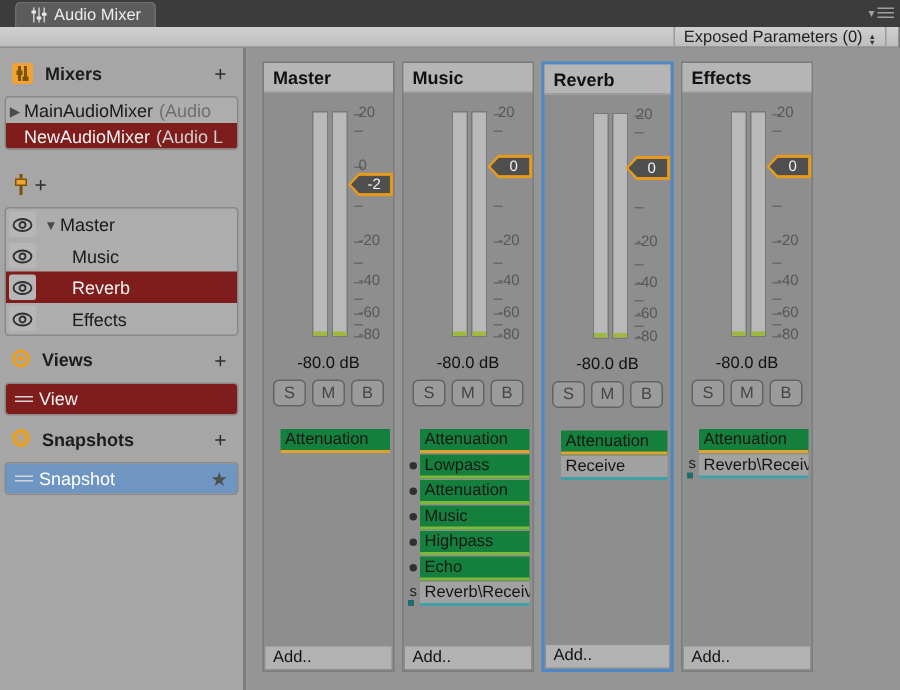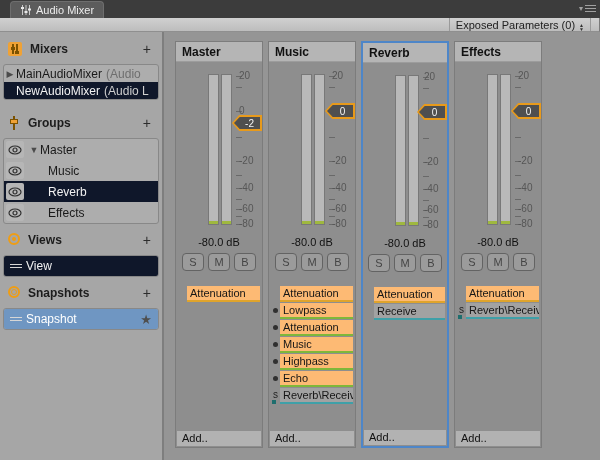--- a/index.html
+++ b/index.html
@@ -38,21 +38,21 @@
   .side-header { display:flex; align-items:flex-start; padding:0 8px; height:17px; margin-bottom:5px; }
   .side-header .hlabel { font-weight:bold; font-size:12px; color:#1c1c1c; margin-left:8px; flex:1; }
   .side-header .plus { color:#2c2c2c; font-size:14px; line-height:14px; padding:0 3px; cursor:default; }
   .side-box { margin:0 3px; background:#adadad; border:1px solid #888; border-radius:3px; overflow:hidden; }
   .side-row { display:flex; align-items:center; white-space:nowrap; overflow:hidden; }
   .side-row.h17 { height:17px; }
   .side-row.h20 { height:20px; }
   .side-row.h21 { height:21px; }
   .side-row .rowtext { font-size:12px; color:#191919; }
   .side-row .suffix { color:#6e6e6e; margin-left:4px; font-size:12px; }
-  .side-row.sel-gray { background:#0f172a; }
+  .side-row.sel-gray { background:#7f1d1d; }
   .side-row.sel-gray .rowtext { color:#f2f2f2; }
   .side-row.sel-gray .suffix { color:#cfcfcf; }
   .side-row.sel-blue { background:#6f96c2; }
   .side-row.sel-blue .rowtext { color:#ffffff; }
   .fold { width:12px; text-align:center; color:#4b4b4b; font-size:9px; flex:0 0 auto; }
   .eyecell { width:18px; height:17px; background:#b6b6b6; margin:0 2px 0 2px; display:flex; align-items:center;
              justify-content:center; border-radius:2px; flex:0 0 auto; }
   .indent1 { margin-left:2px; } .indent2 { margin-left:22px; }
   .drag-handle { width:12px; margin:0 4px 0 6px; flex:0 0 auto; }
   .drag-handle div { height:1px; background:#d6d6d6; margin:2px 0; }
@@ -86,21 +86,21 @@
             clip-path:polygon(0 50%, 24% 0, 100% 0, 100% 100%, 24% 100%); background:#e89a1b; }
   .handle .hin { position:absolute; left:2px; top:2px; right:2px; bottom:2px;
             clip-path:polygon(0 50%, 22% 0, 100% 0, 100% 100%, 22% 100%); background:#4f4f4f;
             color:#f5f5f5; font-size:10px; display:flex; align-items:center; justify-content:center; padding-left:5px; }
   .db { text-align:center; margin-top:2px; font-size:11px; color:#111; height:14px; }
   .smb { display:flex; justify-content:center; gap:4px; margin-top:3px; }
   .smb-btn { width:22px; height:18px; background:#9b9b9b; border:1px solid #636363; border-radius:4px;
              color:#454545; font-size:11px; display:flex; align-items:center; justify-content:center; cursor:default; }
   .fx-list { margin-top:15px; }
   .fx-row { position:relative; margin:0 2px 1px 2px; height:16px; }
-  .fx-box { margin-left:9px; height:16px; border-bottom:2px solid #999; background:#fdba74;
+  .fx-box { margin-left:9px; height:16px; border-bottom:2px solid #999; background:#15803d;
             padding:1px 3px 0 3px; font-size:11px; color:#161616; white-space:nowrap; overflow:hidden; }
   .fx-row[data-type="attenuation"] .fx-box { border-bottom-color:#dfa42c; }
   .fx-row[data-type="effect"] .fx-box { border-bottom-color:#7fb73a; }
   .fx-row[data-type="send"] .fx-box { border-bottom-color:#3fa0a8; background:#a2a2a2; }
   .bullet { position:absolute; left:2px; top:5px; width:5px; height:5px; background:#303030; border-radius:50%; }
   .send-s { position:absolute; left:2px; top:1px; font-size:10px; color:#222; }
   .send-dot { position:absolute; left:1px; bottom:0; width:4px; height:4px; background:#1f6e6e; }
   .add-row { position:absolute; left:1px; right:1px; bottom:1px; height:15px; background:#b2b2b2;
              font-size:11px; color:#111; padding-left:5px; line-height:15px; cursor:default; }
 </style>
@@ -169,21 +169,20 @@
           <span class="suffix">(Audio L</span>
         </div>
       </div>
 
       <div class="gap16"></div>
       <div class="side-header">
         <span class="icon-groups">
             <span class="line"></span>
             <span class="knob"></span>
           </span>
-        <span class="hlabel">Groups</span>
         <span class="plus">+</span>
       </div>
       <div class="side-box">
         <div class="side-row h21">
           <span class="eyecell">
             <svg width="14" height="10" viewBox="0 0 14 10">
               <ellipse cx="7" cy="5" rx="6" ry="4" fill="none" stroke="#2f2f2f" stroke-width="1.2"></ellipse>
               <circle cx="7" cy="5" r="2" fill="none" stroke="#2f2f2f" stroke-width="1.2"></circle>
             </svg>
           </span>

